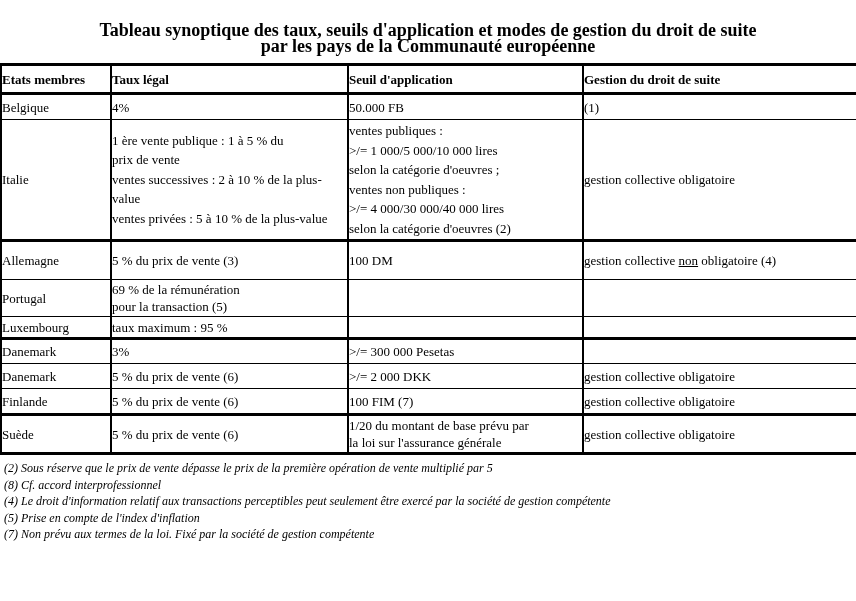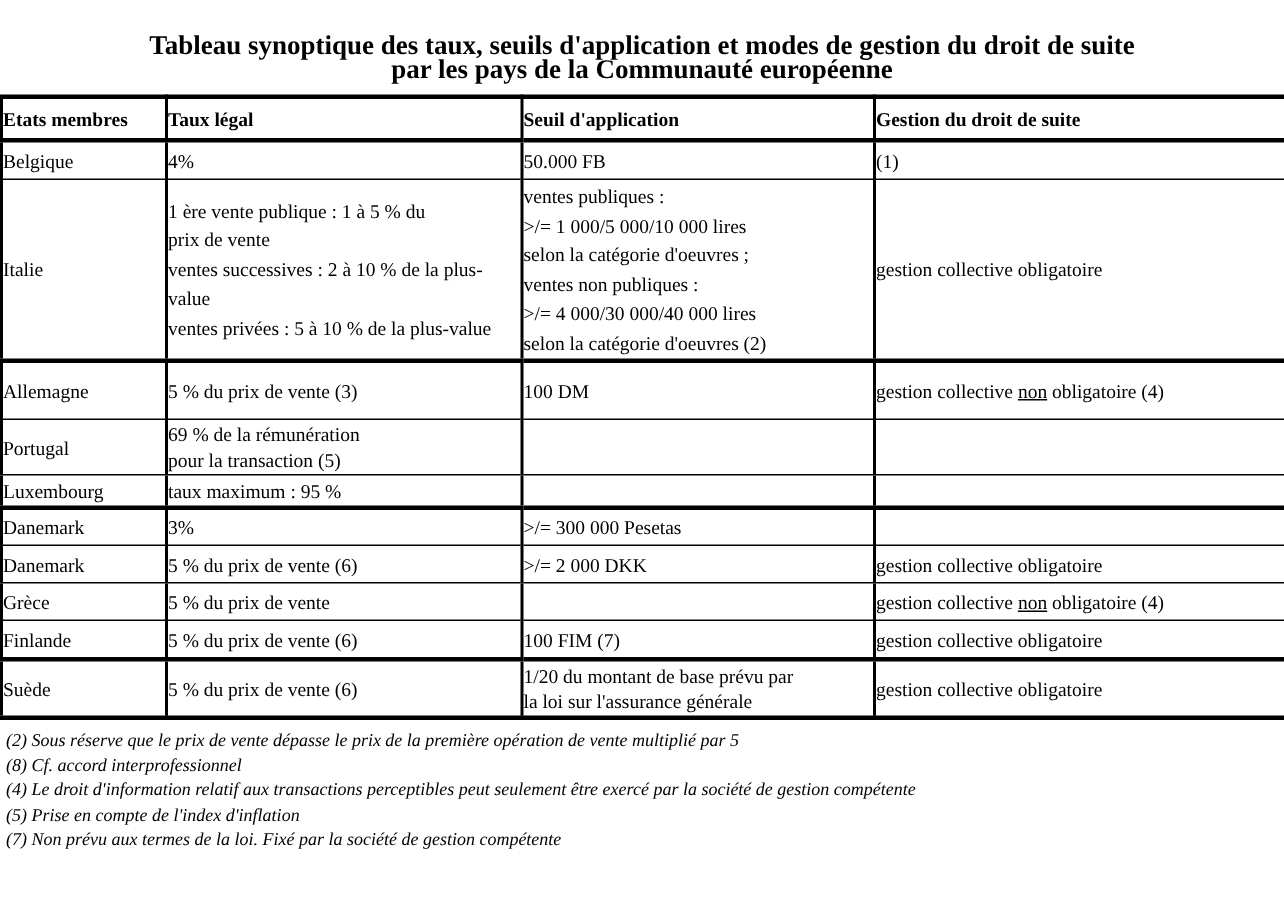--- a/index.html
+++ b/index.html
@@ -123,26 +123,20 @@
       <td>3%</td>
       <td>&gt;/= 300 000 Pesetas</td>
       <td></td>
     </tr>
     <tr style="height:25px">
       <td>Danemark</td>
       <td>5 % du prix de vente (6)</td>
       <td>&gt;/= 2 000 DKK</td>
       <td>gestion collective obligatoire</td>
     </tr>
-    <tr style="height:25px">
-      <td>Grèce</td>
-      <td>5 % du prix de vente</td>
-      <td></td>
-      <td><span>gestion collective </span><span class="u">non</span><span> obligatoire (4)</span></td>
-    </tr>
     <tr style="height:26px" class="group-end">
       <td>Finlande</td>
       <td>5 % du prix de vente (6)</td>
       <td>100 FIM (7)</td>
       <td>gestion collective obligatoire</td>
     </tr>
     <tr style="height:34px">
       <td>Suède</td>
       <td>5 % du prix de vente (6)</td>
       <td>1/20 du montant de base prévu par

